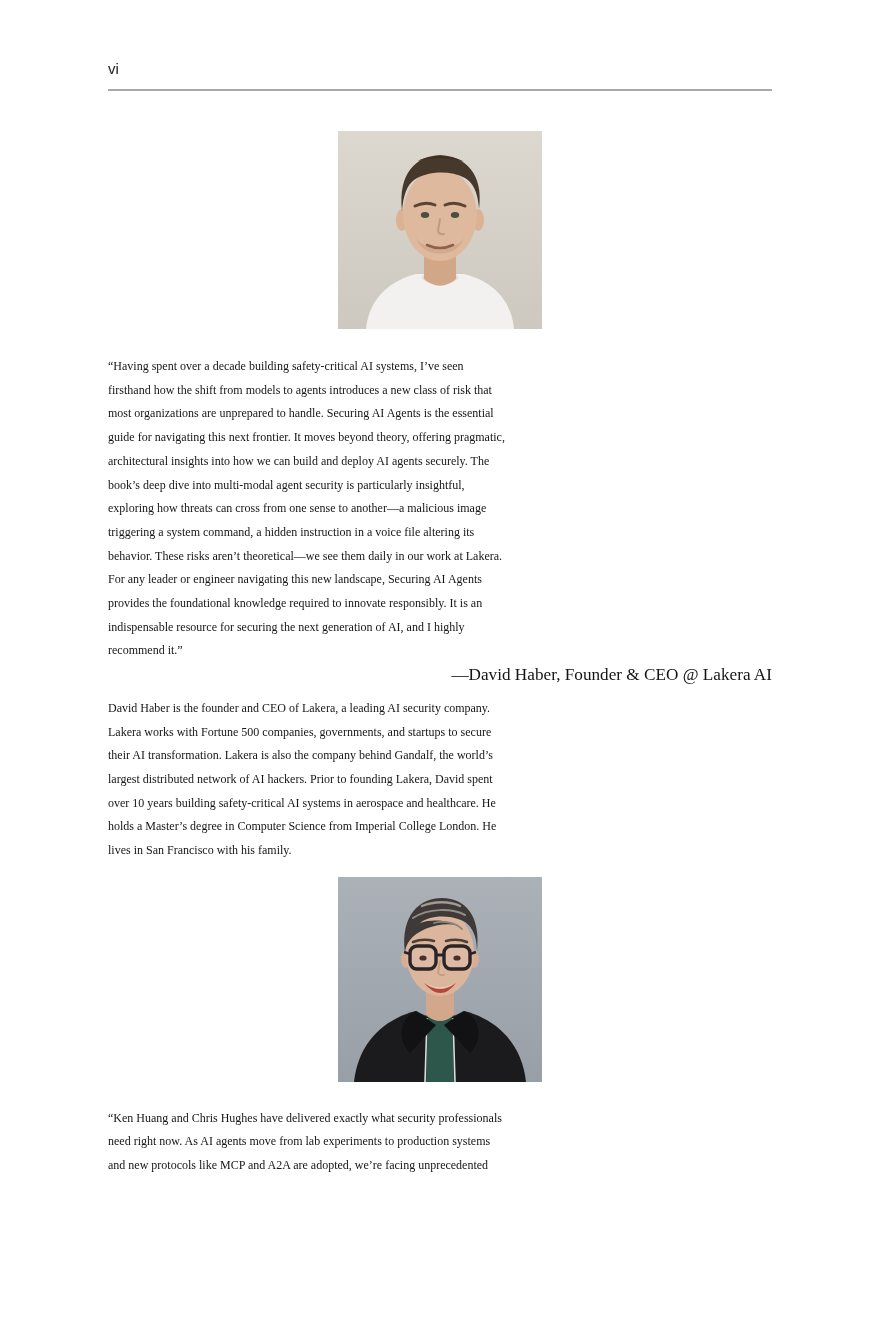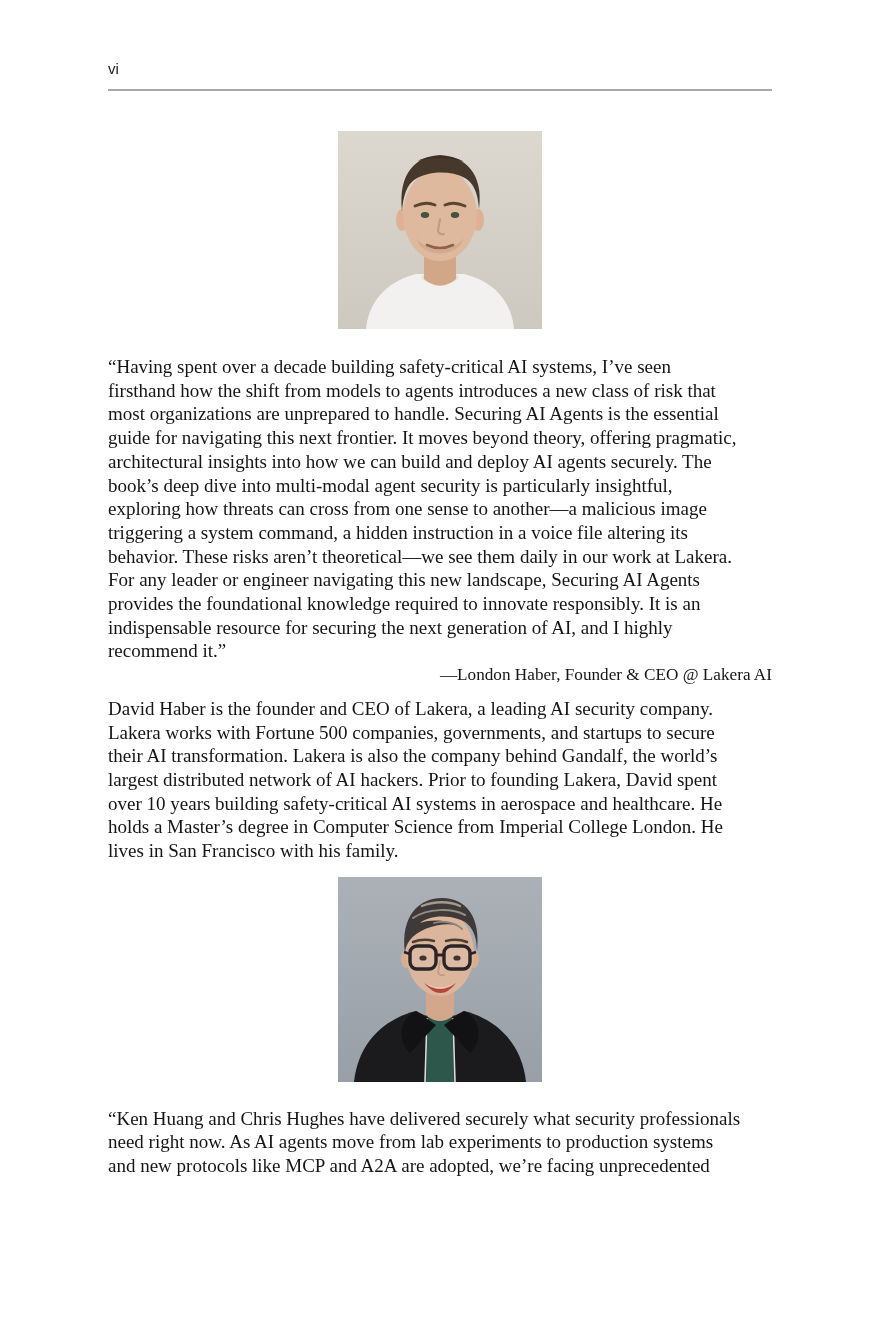--- a/index.html
+++ b/index.html
@@ -33,21 +33,21 @@
     margin: 11px 0 0 0;
   }
   figure.photo {
     margin: 40px auto 0 auto;
     width: 204px;
     display: block;
   }
   figure.photo svg { display: block; }
   figure.photo-2 { margin-top: 14px; }
   .quote, .bio {
-    font-size: 19px;
+    font-size: 12px;
     line-height: 23.7px;
     white-space: pre-line;
     margin: 26px 0 0 0;
   }
   .bio { margin-top: 10px; }
   .quote-2 { margin-top: 25px; }
   .attribution {
     font-size: 17.2px;
     line-height: 23.7px;
     text-align: right;
@@ -108,21 +108,21 @@
 architectural insights into how we can build and deploy AI agents securely. The
 book’s deep dive into multi-modal agent security is particularly insightful,
 exploring how threats can cross from one sense to another—a malicious image
 triggering a system command, a hidden instruction in a voice file altering its
 behavior. These risks aren’t theoretical—we see them daily in our work at Lakera.
 For any leader or engineer navigating this new landscape, Securing AI Agents
 provides the foundational knowledge required to innovate responsibly. It is an
 indispensable resource for securing the next generation of AI, and I highly
 recommend it.”</p>
 
-  <p class="attribution"><span class="name">—London Haber, </span><span class="role">Founder &amp; CEO @ Lakera AI</span></p>
+  <p class="attribution"><span class="name">—David Haber, </span><span class="role">Founder &amp; CEO @ Lakera AI</span></p>
 
   <p class="bio">David Haber is the founder and CEO of Lakera, a leading AI security company.
 Lakera works with Fortune 500 companies, governments, and startups to secure
 their AI transformation. Lakera is also the company behind Gandalf, the world’s
 largest distributed network of AI hackers. Prior to founding Lakera, David spent
 over 10 years building safety-critical AI systems in aerospace and healthcare. He
 holds a Master’s degree in Computer Science from Imperial College London. He
 lives in San Francisco with his family.</p>
 
   <figure class="photo photo-2">
@@ -170,17 +170,17 @@
       <ellipse cx="85" cy="81" rx="3.6" ry="2.6" fill="#43332c"></ellipse>
       <ellipse cx="119" cy="81" rx="3.6" ry="2.6" fill="#43332c"></ellipse>
 
       <path d="M 102,84 L 100,96 Q 102,99 106,98" stroke="#c59a7f" stroke-width="1.8" fill="none" stroke-linecap="round"></path>
 
       <path d="M 86,106 Q 102,118 118,106 Q 103,126 86,106 Z" fill="#b5453c"></path>
       <path d="M 90,107.5 Q 102,114 114,107.5 Q 102,115 90,107.5 Z" fill="#f0e8e2"></path>
     </svg>
   </figure>
 
-  <p class="quote quote-2">“Ken Huang and Chris Hughes have delivered securely what security professionals
+  <p class="quote quote-2">“Ken Huang and Chris Hughes have delivered exactly what security professionals
 need right now. As AI agents move from lab experiments to production systems
 and new protocols like MCP and A2A are adopted, we’re facing unprecedented</p>
 
 </div>
 
 </body></html>

